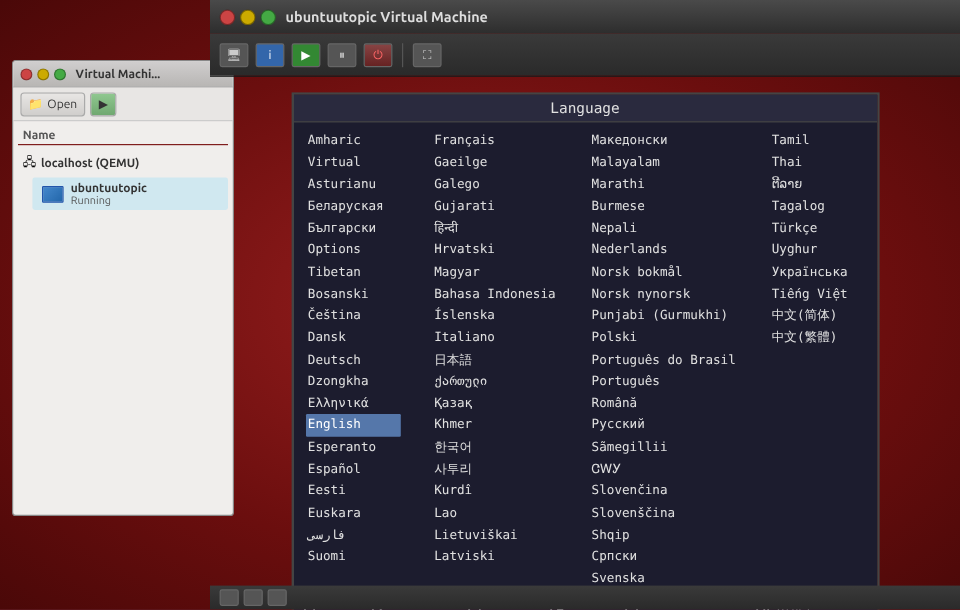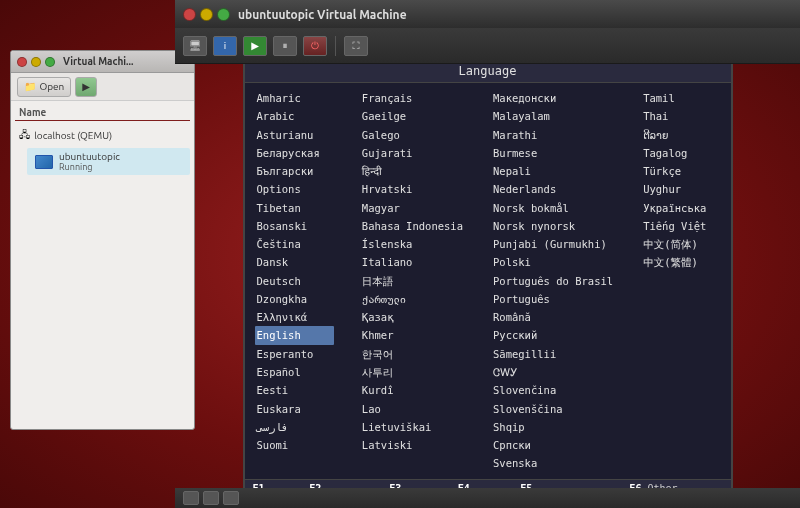--- a/index.html
+++ b/index.html
@@ -179,21 +179,21 @@
       display: flex;
       align-items: center;
       gap: 4px;
       padding: 2px 4px;
       margin-top: 4px;
     }
 
     .vm-host-label {
       font-size: 10px;
       color: #333;
-      font-weight: normal;
+      font-weight: bold;
     }
 
     .vm-entry {
       display: flex;
       align-items: center;
       gap: 6px;
       padding: 3px 8px;
       margin-left: 12px;
       background: #d0e8f0;
       border-radius: 2px;
@@ -205,36 +205,36 @@
       height: 14px;
       background: linear-gradient(135deg, #4488cc, #2266aa);
       border: 1px solid #2255aa;
       border-radius: 1px;
       flex-shrink: 0;
     }
 
     .vm-entry-name {
       font-size: 10px;
       color: #333;
-      font-weight: normal;
+      font-weight: bold;
     }
 
     .vm-entry-status {
       font-size: 9px;
       color: #555;
     }
 
     
     .vm-screen {
       position: absolute;
       top: 0;
       left: 175px;
       right: 0;
       bottom: 0;
-      padding-top: 48px;
+      padding-top: 67px;
       display: flex;
       align-items: flex-start;
       justify-content: center;
       z-index: 10;
     }
 
     .vm-display {
       width: 490px;
       margin-top: 10px;
       background: #1a1a2e;
@@ -389,21 +389,21 @@
 <div class="vm-screen">
   <div class="vm-display">
     <div class="lang-screen">
 
       <div class="lang-header">Language</div>
 
       <div class="lang-grid">
 
         <div class="lang-col">
           <span class="lang-item">Amharic</span>
-          <span class="lang-item">Arabic</span>
+          <span class="lang-item">Virtual</span>
           <span class="lang-item">Asturianu</span>
           <span class="lang-item">Беларуская</span>
           <span class="lang-item">Български</span>
           <span class="lang-item">Options</span>
           <span class="lang-item">Tibetan</span>
           <span class="lang-item">Bosanski</span>
           <span class="lang-item">Čeština</span>
           <span class="lang-item">Dansk</span>
           <span class="lang-item">Deutsch</span>
           <span class="lang-item">Dzongkha</span>

